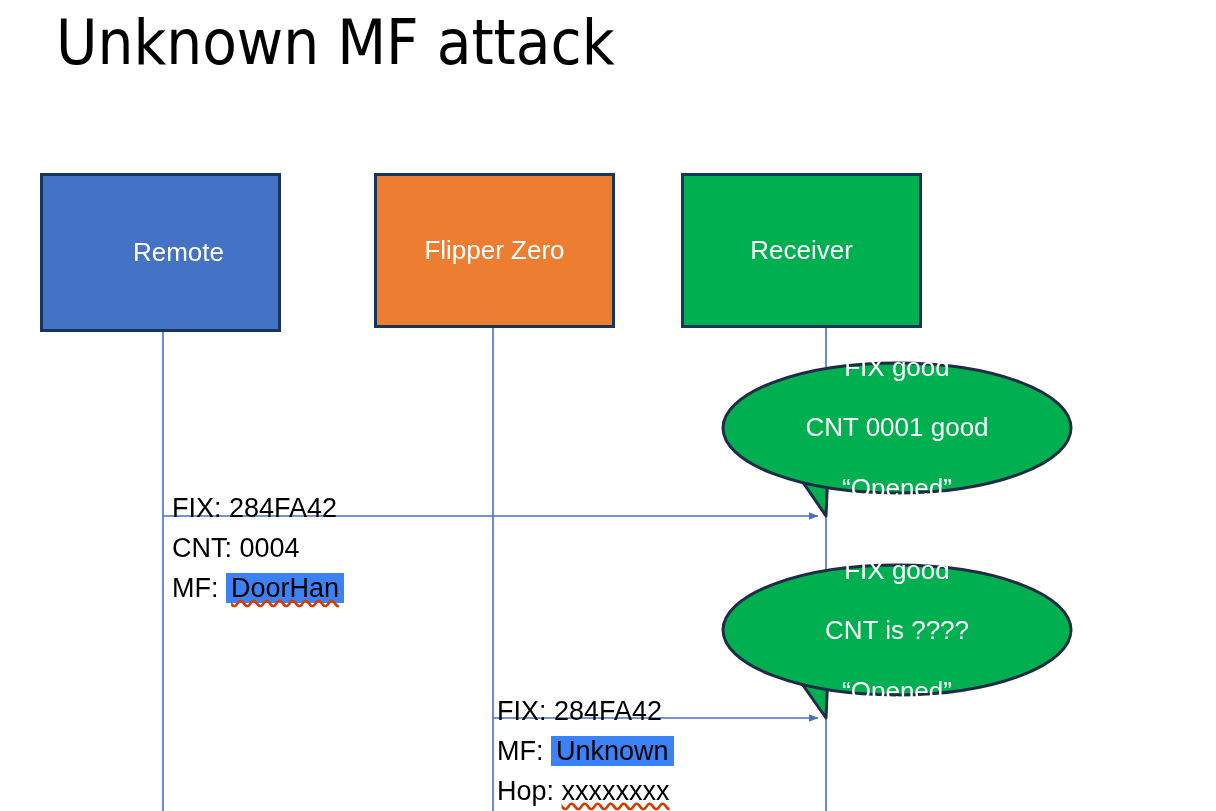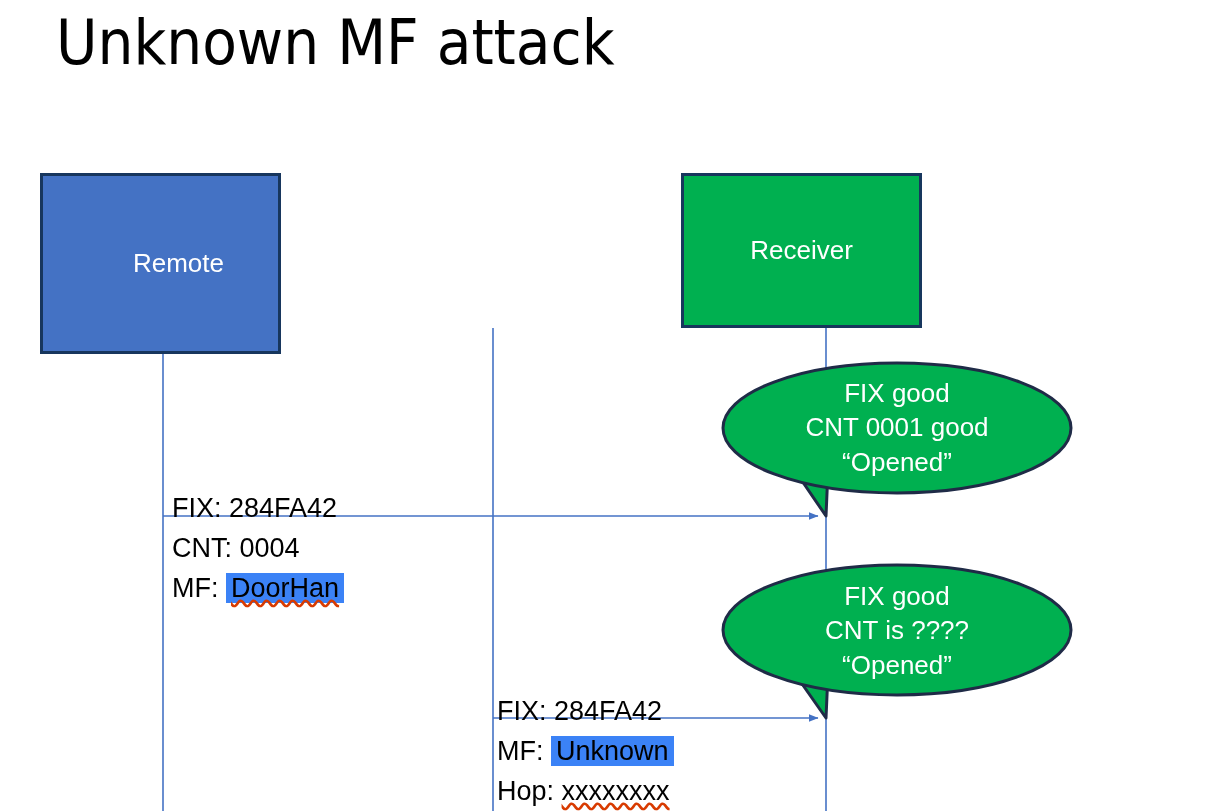--- a/index.html
+++ b/index.html
@@ -57,21 +57,21 @@
     align-items: center;
     justify-content: center;
     color: #ffffff;
     font-size: 26px;
     font-weight: 400;
     line-height: 1.1;
     text-align: center;
   }
   #actor-remote {
     left: 40px; top: 173px;
-    width: 241px; height: 181px; padding-left: 36px;
+    width: 241px; height: 159px; padding-left: 36px;
   }
   #actor-flipper {
     left: 374px; top: 173px;
     width: 241px; height: 155px;
   }
   #actor-receiver {
     left: 681px; top: 173px;
     width: 241px; height: 155px;
   }
 
@@ -83,20 +83,21 @@
     display: flex;
     flex-direction: column;
     align-items: center;
     justify-content: center;
     color: #ffffff;
     font-size: 26px;
     line-height: 1.32;
     text-align: center;
     z-index: 3;
     pointer-events: auto;
+    gap: 26px;
   }
   #callout-1 { left: 722px; top: 362px; }
   #callout-2 { left: 722px; top: 565px; }
   .callout .c-line { display: block; white-space: nowrap; }
 
   
   .msg-block {
     position: absolute;
     font-size: 27px;
     line-height: 1.48;
@@ -147,20 +148,23 @@
     <g>
       <path d="M 800 681 L 826 718 L 828 673 Z" fill="#00B050" stroke="#1F2B47" stroke-width="3" stroke-linejoin="round"></path>
       <ellipse cx="897" cy="630" rx="174" ry="65" fill="#00B050" stroke="#1F2B47" stroke-width="3"></ellipse>
     </g>
   </svg>
 
   <div class="actor-box" id="actor-remote" style="background:#4472C4">
     <span>Remote</span>
   </div>
 
+  <div class="actor-box" id="actor-flipper" style="background:#ED7D31">
+    <span>Flipper Zero</span>
+  </div>
 
   <div class="actor-box" id="actor-receiver" style="background:#00B050">
     <span>Receiver</span>
   </div>
 
   <div class="callout" id="callout-1">
     <span class="c-line">FIX good</span>
     <span class="c-line">CNT 0001 good</span>
     <span class="c-line">“Opened”</span>
   </div>

